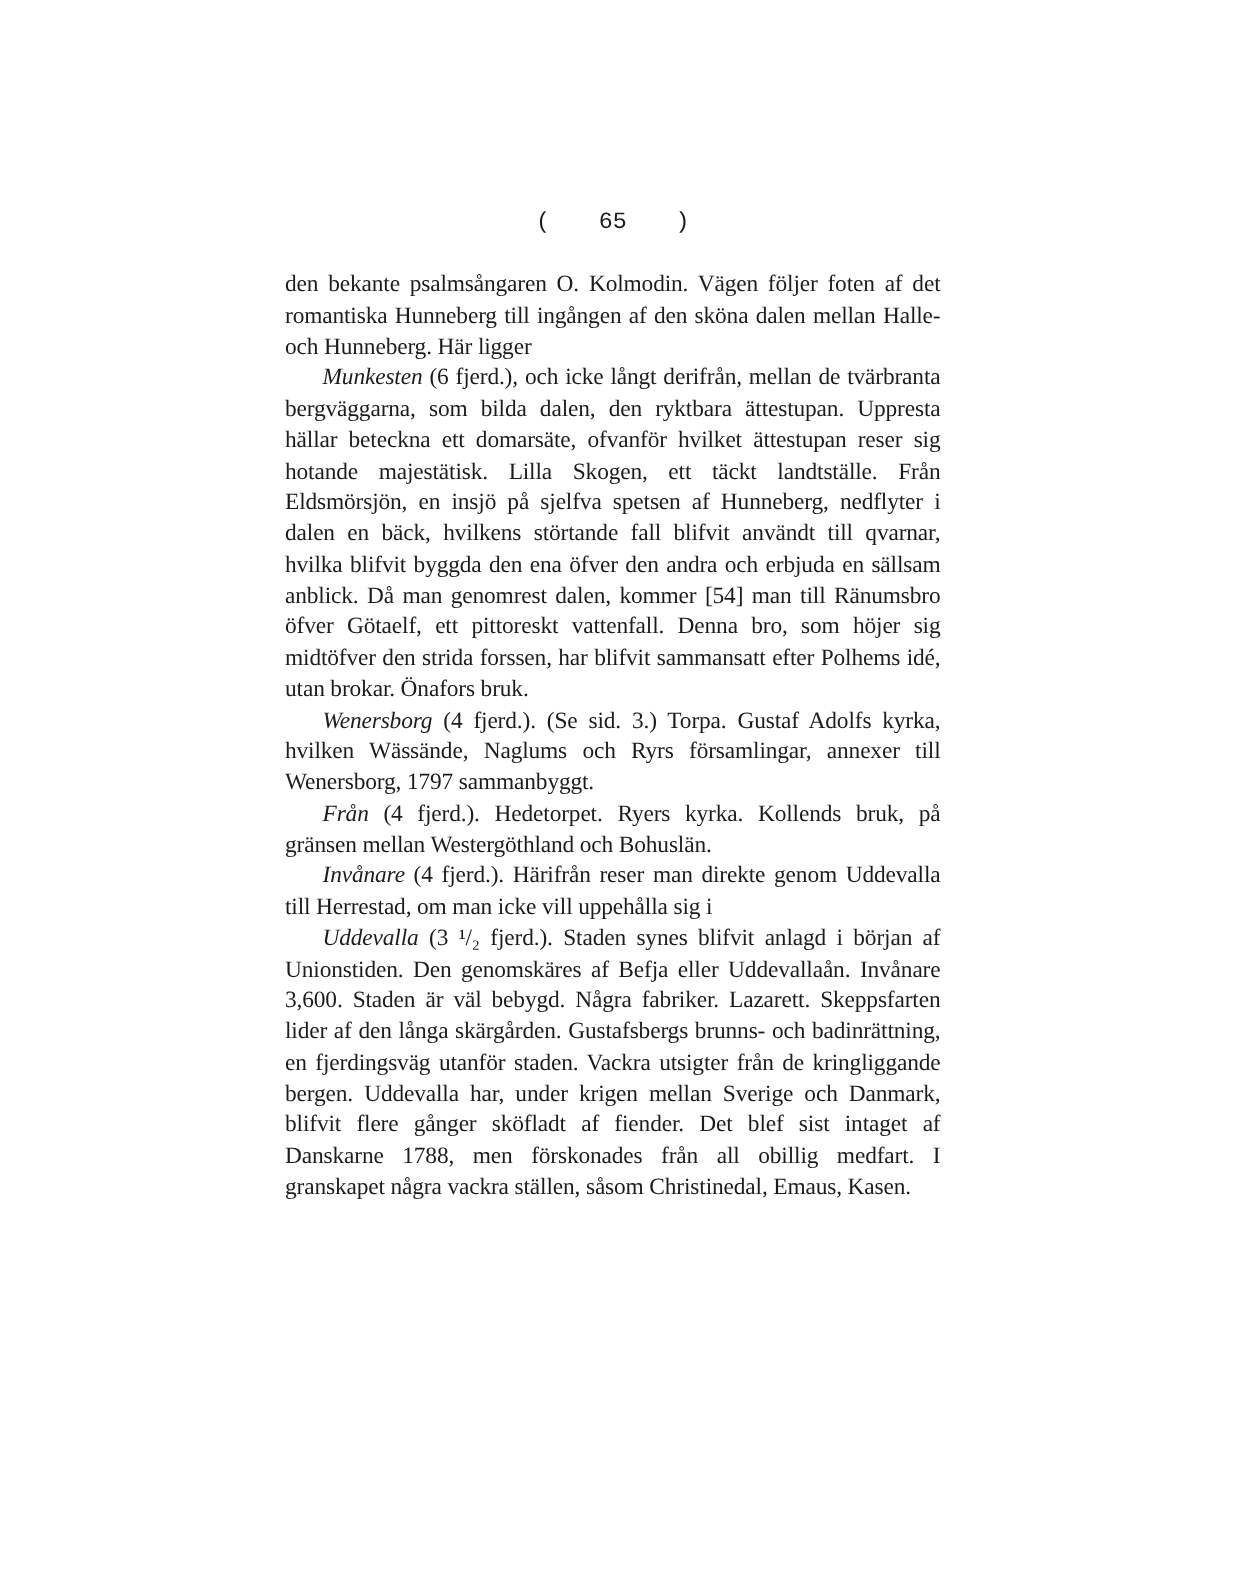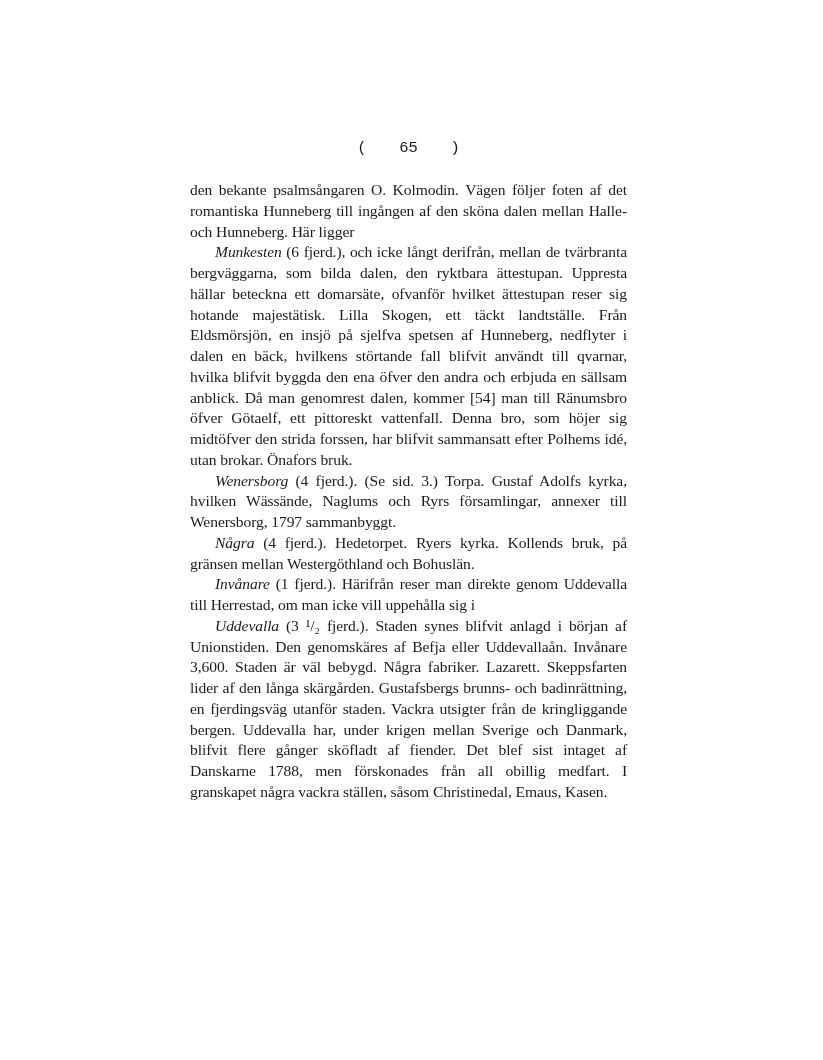--- a/index.html
+++ b/index.html
@@ -49,16 +49,16 @@
 </style>
 </head>
 <body>
 
 <div class="page-number">(  65  )</div>
 
 <div class="text-block">
     <p class="para"><span class="seg-normal">den bekante psalmsångaren O. Kolmodin. Vägen följer foten af det romantiska Hunneberg till ingången af den sköna dalen mellan Halle- och Hunneberg. Här ligger</span></p>
     <p class="para indent"><span class="seg-italic">Munkesten</span><span class="seg-normal"> (6 fjerd.), och icke långt derifrån, mellan de tvärbranta bergväggarna, som bilda dalen, den ryktbara ättestupan. Uppresta hällar beteckna ett domarsäte, ofvanför hvilket ättestupan reser sig hotande majestätisk. Lilla Skogen, ett täckt landtställe. Från Eldsmörsjön, en insjö på sjelfva spetsen af Hunneberg, nedflyter i dalen en bäck, hvilkens störtande fall blifvit användt till qvarnar, hvilka blifvit byggda den ena öfver den andra och erbjuda en sällsam anblick. Då man genomrest dalen, kommer </span><span class="seg-bold">[54]</span><span class="seg-normal"> man till Ränumsbro öfver Götaelf, ett pittoreskt vattenfall. Denna bro, som höjer sig midtöfver den strida forssen, har blifvit sammansatt efter Polhems idé, utan brokar. Önafors bruk.</span></p>
     <p class="para indent"><span class="seg-italic">Wenersborg</span><span class="seg-normal"> (4 fjerd.). (Se sid. 3.) Torpa. Gustaf Adolfs kyrka, hvilken Wässände, Naglums och Ryrs församlingar, annexer till Wenersborg, 1797 sammanbyggt.</span></p>
-    <p class="para indent"><span class="seg-italic">Några</span><span class="seg-normal"> (4 fjerd.). Hedetorpet. Ryers kyrka. Kollends bruk, på gränsen mellan Westergöthland och Bohuslän.</span></p>
-    <p class="para indent"><span class="seg-italic">Invånare</span><span class="seg-normal"> (1 fjerd.). Härifrån reser man direkte genom Uddevalla till Herrestad, om man icke vill uppehålla sig i</span></p>
+    <p class="para indent"><span class="seg-italic">Från</span><span class="seg-normal"> (4 fjerd.). Hedetorpet. Ryers kyrka. Kollends bruk, på gränsen mellan Westergöthland och Bohuslän.</span></p>
+    <p class="para indent"><span class="seg-italic">Invånare</span><span class="seg-normal"> (4 fjerd.). Härifrån reser man direkte genom Uddevalla till Herrestad, om man icke vill uppehålla sig i</span></p>
     <p class="para indent"><span class="seg-italic">Uddevalla</span><span class="seg-normal"> (3 ¹/₂ fjerd.). Staden synes blifvit anlagd i början af Unionstiden. Den genomskäres af Befja eller Uddevallaån. Invånare 3,600. Staden är väl bebygd. Några fabriker. Lazarett. Skeppsfarten lider af den långa skärgården. Gustafsbergs brunns- och badinrättning, en fjerdingsväg utanför staden. Vackra utsigter från de kringliggande bergen. Uddevalla har, under krigen mellan Sverige och Danmark, blifvit flere gånger sköfladt af fiender. Det blef sist intaget af Danskarne 1788, men förskonades från all obillig medfart. I granskapet några vackra ställen, såsom Christinedal, Emaus, Kasen.</span></p>
   </div>
 
 </body></html>

